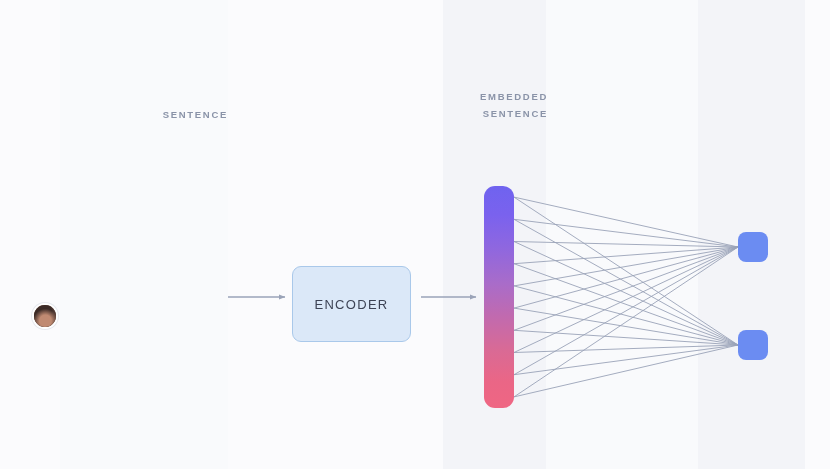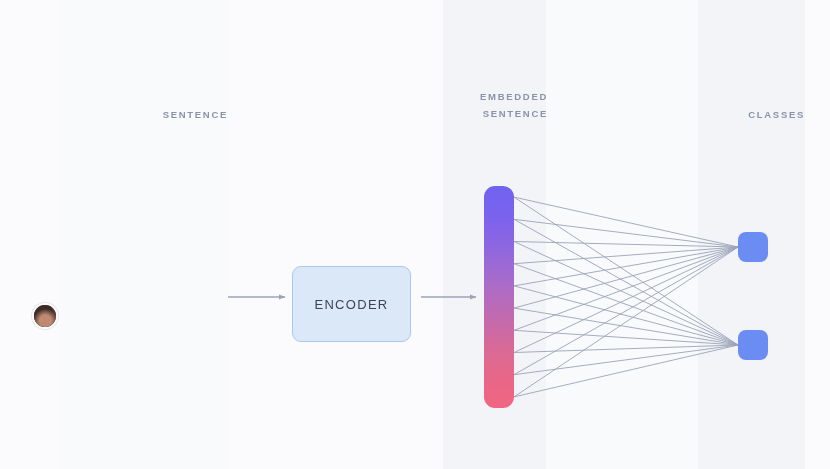--- a/index.html
+++ b/index.html
@@ -155,21 +155,20 @@
 <div id="canvas">
 
   <div class="band" id="band-sentence"></div>
   <div class="band" id="band-embedded"></div>
   <div class="band" id="band-classlayer"></div>
   <div class="band" id="band-classes"></div>
 
   <div class="col-header" id="header-sentence">SENTENCE</div>
   <div class="col-header" id="header-embedded">EMBEDDED
 SENTENCE</div>
-  <div class="col-header" id="header-classes">CLASSES</div>
 
   <div id="avatar">
     <div class="face"></div>
   </div>
 
 
   <div id="encoder-box">ENCODER</div>
 
   <div id="embedding-bar"></div>
 

